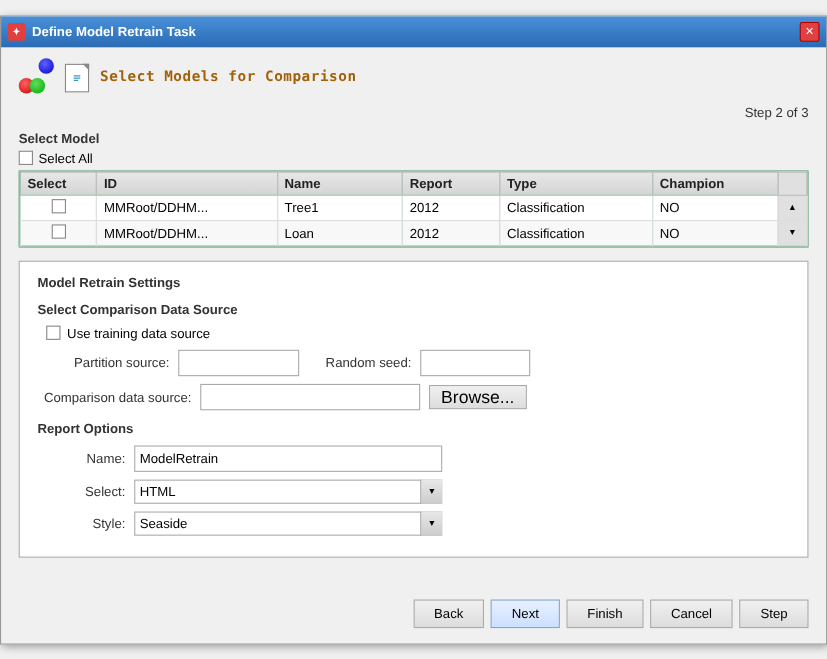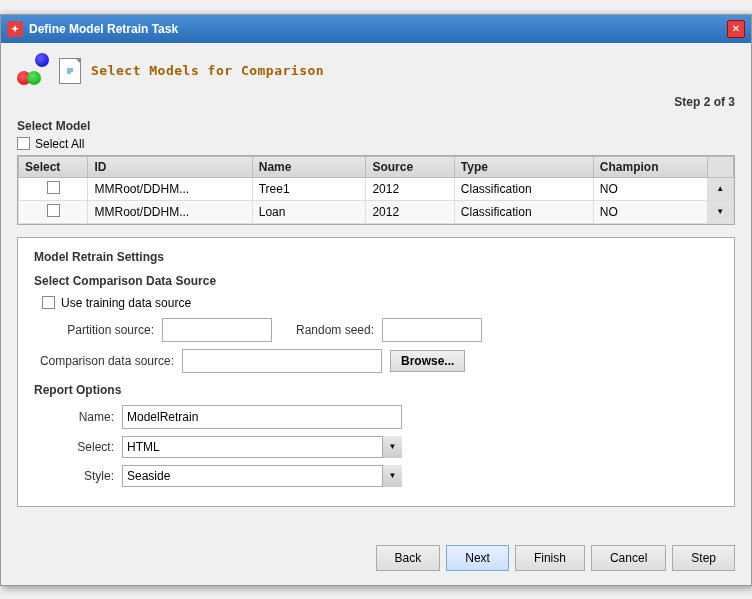--- a/index.html
+++ b/index.html
@@ -113,21 +113,20 @@
       font-weight: bold;
       color: #a16207;
       font-family: monospace;
       letter-spacing: 0.5px;
     }
     .step-info {
       text-align: right;
       color: #333;
       font-size: 12px;
       margin-bottom: 10px;
-      font-weight: bold;
     }
     .section-label {
       font-size: 12px;
       font-weight: bold;
       color: #333;
       margin-bottom: 4px;
     }
     .select-all-row {
       display: flex;
       align-items: center;
@@ -205,22 +204,21 @@
       height: 24px;
       font-size: 12px;
       outline: none;
     }
     .browse-btn {
       background: linear-gradient(to bottom, #f0f0f0, #ddd);
       border: 1px solid #aaa;
       padding: 2px 10px;
       height: 22px;
       cursor: pointer;
-      font-size: 12px;
-      font-weight: bold;
+      font-size: 16px;
     }
     .dropdown-wrapper {
       position: relative;
       display: inline-flex;
       align-items: center;
     }
     .dropdown-input {
       border: 1px solid #aaa;
       background: white;
       padding: 2px 4px;
@@ -323,21 +321,21 @@
       <span>Select All</span>
     </div>
 
     <div class="table-wrapper">
       <table>
         <thead>
           <tr>
             <th style="width:55px;">Select</th>
             <th style="width:130px;">ID</th>
             <th style="width:90px;">Name</th>
-            <th style="width:70px;">Source</th>
+            <th style="width:70px;">Report</th>
             <th style="width:110px;">Type</th>
             <th style="width:90px;">Champion</th>
             <th class="scroll-col"></th>
           </tr>
         </thead>
         <tbody>
           <tr>
             <td style="text-align:center;">
               <div class="checkbox"></div>
             </td>

